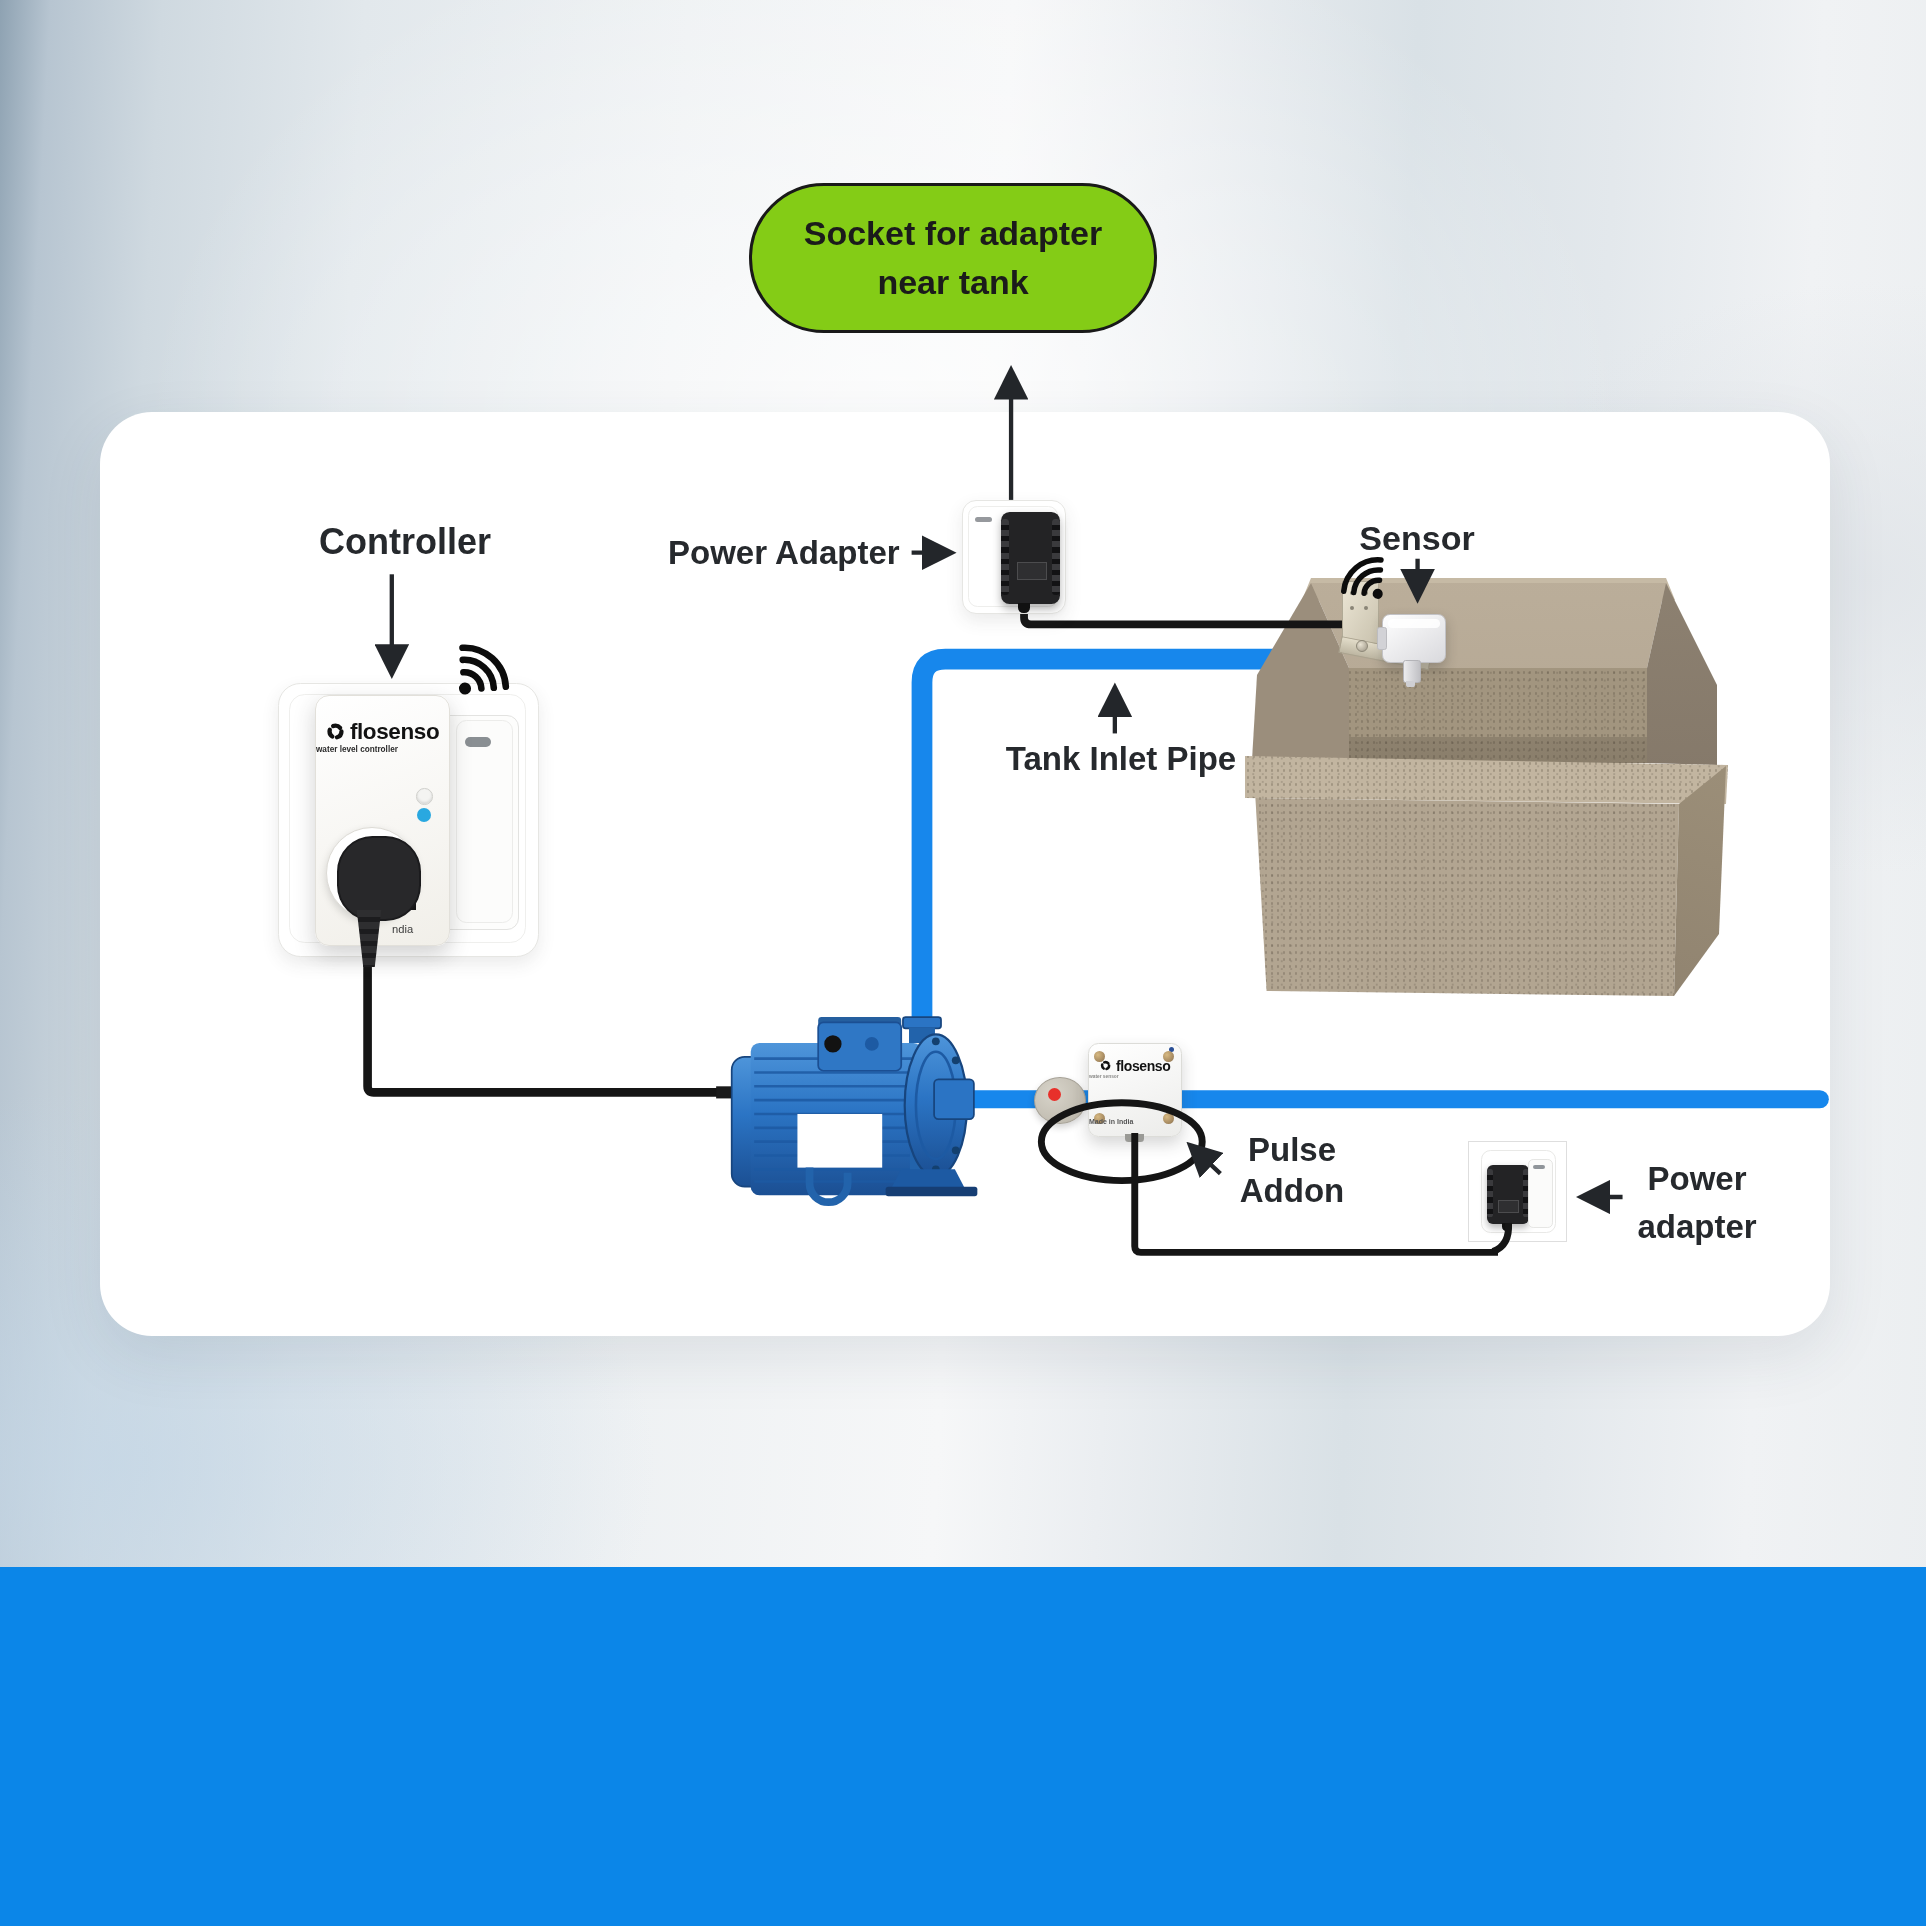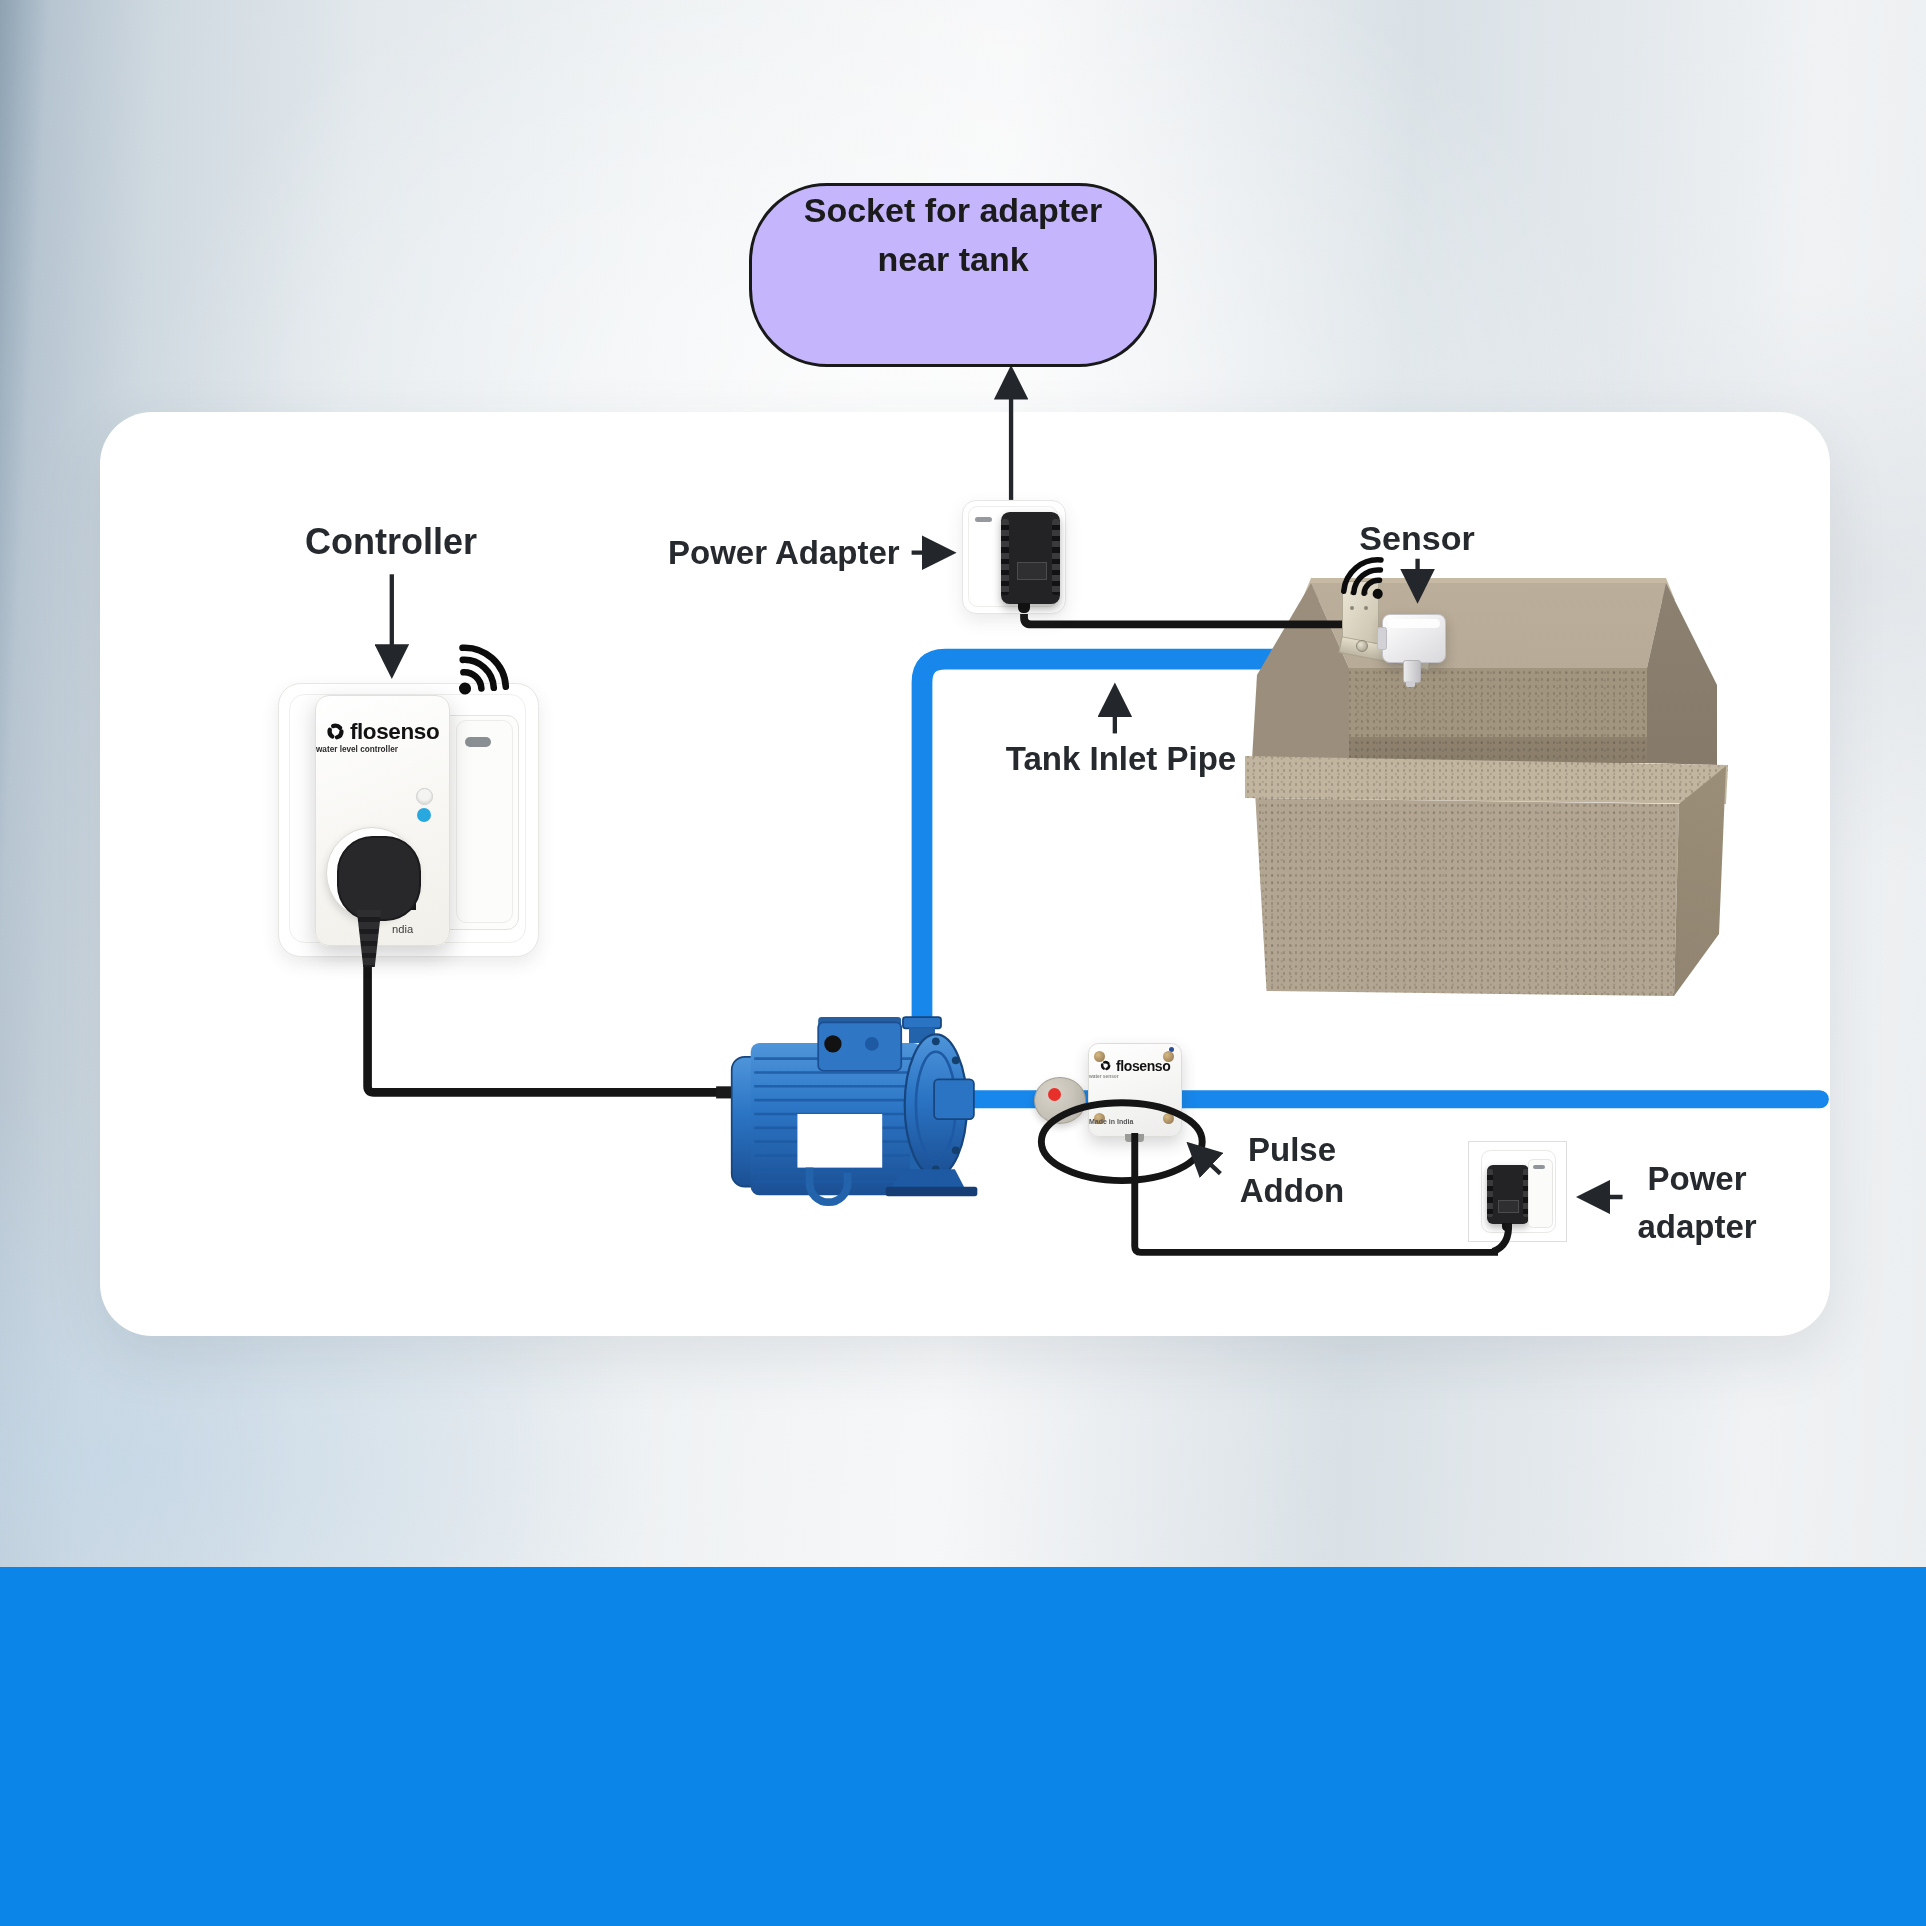--- a/index.html
+++ b/index.html
@@ -26,23 +26,23 @@
   
   .banner{
     left:0;top:1567px;width:1927px;height:360px;background:#0b86e8;
     display:flex;flex-direction:column;align-items:center;
     color:#ffffff;font-weight:700;
   }
   .banner .l1{margin-top:36px;font-size:97px;letter-spacing:0.9px;line-height:1;}
   .banner .l2{margin-top:48px;font-size:97px;letter-spacing:0.9px;line-height:1;}
   
   .bubble{
-    left:749px;top:183px;width:408px;height:184px;border-radius:78px;
-    background:#c4b5fd;border:3.5px solid #191919;box-sizing:border-box;
-    display:flex;flex-direction:column;align-items:center;justify-content:flex-start;
+    left:749px;top:183px;width:408px;height:150px;border-radius:78px;
+    background:#84cc16;border:3.5px solid #191919;box-sizing:border-box;
+    display:flex;flex-direction:column;align-items:center;justify-content:center;
     font-size:34px;font-weight:700;color:#1b1b1b;line-height:1.45;
   }
   
   .lbl{font-weight:700;color:#26292d;white-space:nowrap;}
   .ctr{transform:translateX(-50%);text-align:center;}
   
   svg.layer{left:0;top:0;width:1927px;height:1927px;}
   
   .tank{left:1245px;top:571px;width:519px;height:432px;}
   .tank>div{position:absolute;}
@@ -264,21 +264,21 @@
     <path d="M 1411,1357 L 1379,1327"></path>
     <path d="M 1876,1384 L 1832,1384"></path>
   </g>
 </svg>
 
 <div class="abs bubble">
   <span>Socket for adapter</span>
   <span>near tank</span>
 </div>
 
-<div class="abs lbl ctr" style="left:391px;top:521px;font-size:36px;">Controller</div>
+<div class="abs lbl ctr" style="left:405px;top:521px;font-size:36px;">Controller</div>
 <div class="abs lbl" style="left:668px;top:534px;font-size:33px;">Power Adapter</div>
 <div class="abs lbl ctr" style="left:1417px;top:519px;font-size:34px;">Sensor</div>
 <div class="abs lbl ctr" style="left:1121px;top:740px;font-size:33px;">Tank Inlet Pipe</div>
 <div class="abs lbl ctr" style="left:1292px;top:1129px;font-size:33px;line-height:1.25;">
   <div>Pulse</div>
   <div>Addon</div>
 </div>
 <div class="abs lbl ctr" style="left:1697px;top:1155px;font-size:33px;line-height:1.45;">
   <div>Power</div>
   <div>adapter</div>

